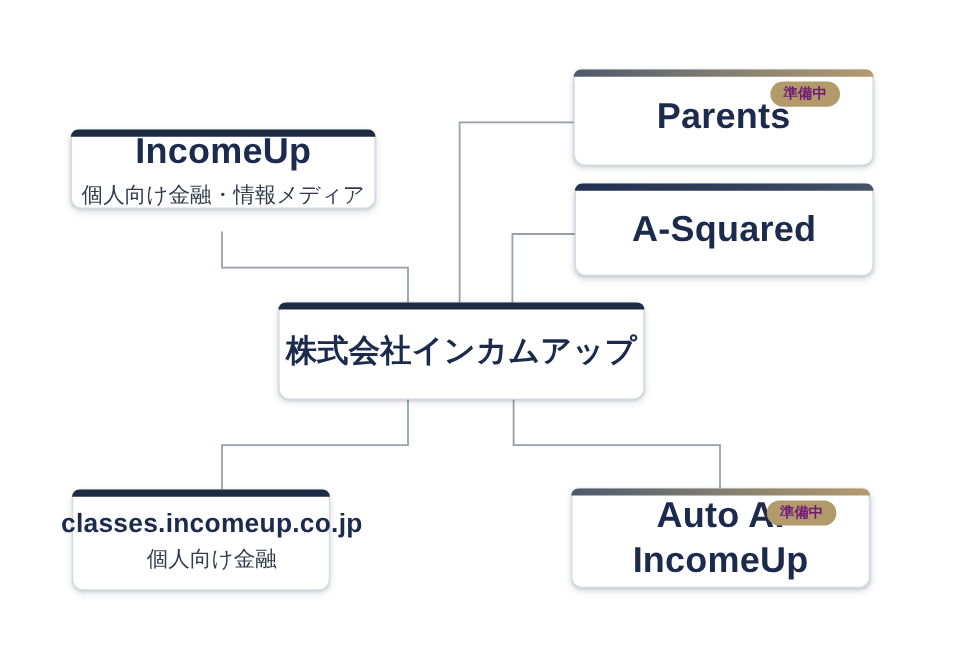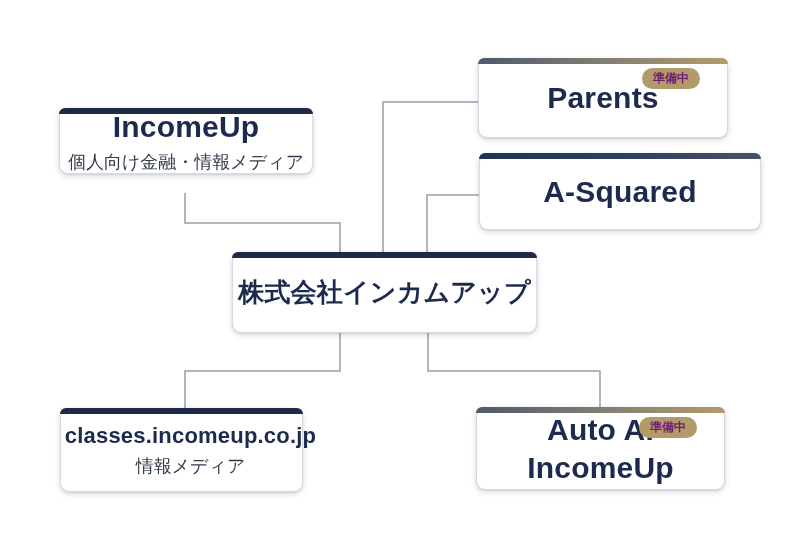--- a/index.html
+++ b/index.html
@@ -62,23 +62,23 @@
     color: #701a75;
     font-size: 12px;
     font-weight: 600;
     padding: 3px 11px;
     border-radius: 999px;
     line-height: 1.25;
   }
   
   .n-incomeup { left: 59px;  top: 108px; width: 254px; height: 66px; }
   .n-parents  { left: 478px; top: 58px;  width: 250px; height: 80px; }
-  .n-asquared { left: 479px; top: 153px; width: 282px; height: 77px; }
+  .n-asquared { left: 479px; top: 153px; width: 249px; height: 77px; }
   .n-center   { left: 232px; top: 252px; width: 305px; height: 81px; }
-  .n-classes  { left: 60px;  top: 408px; width: 243px; height: 84px; padding-left: 18px; }
+  .n-classes  { left: 60px;  top: 408px; width: 215px; height: 84px; padding-left: 18px; }
   .n-autoai   { left: 476px; top: 407px; width: 249px; height: 83px; }
 </style>
 </head>
 <body>
 
 <div class="canvas">
 
   <svg class="connectors" viewBox="0 0 800 548" xmlns="http://www.w3.org/2000/svg">
     <path d="M185 193 L185 223 L340 223 L340 252" fill="none" stroke="#98a0ab" stroke-width="1.5"></path>
     <path d="M478 102 L383 102 L383 252" fill="none" stroke="#98a0ab" stroke-width="1.5"></path>
@@ -105,21 +105,21 @@
   </div>
 
   <div class="node n-center">
     <div class="topbar bar-navy"></div>
     <div class="node-title node-title-lg">株式会社インカムアップ</div>
   </div>
 
   <div class="node n-classes">
     <div class="topbar bar-navy"></div>
     <div class="node-title node-title-md">classes.incomeup.co.jp</div>
-    <div class="node-subtitle">情報メディア</div>
+    <div class="node-subtitle">個人向け金融</div>
   </div>
 
   <div class="node n-autoai">
     <div class="topbar bar-slate-gold"></div>
     <span class="badge">準備中</span>
     <div class="node-title">Auto AI IncomeUp</div>
   </div>
 
 </div>
 

